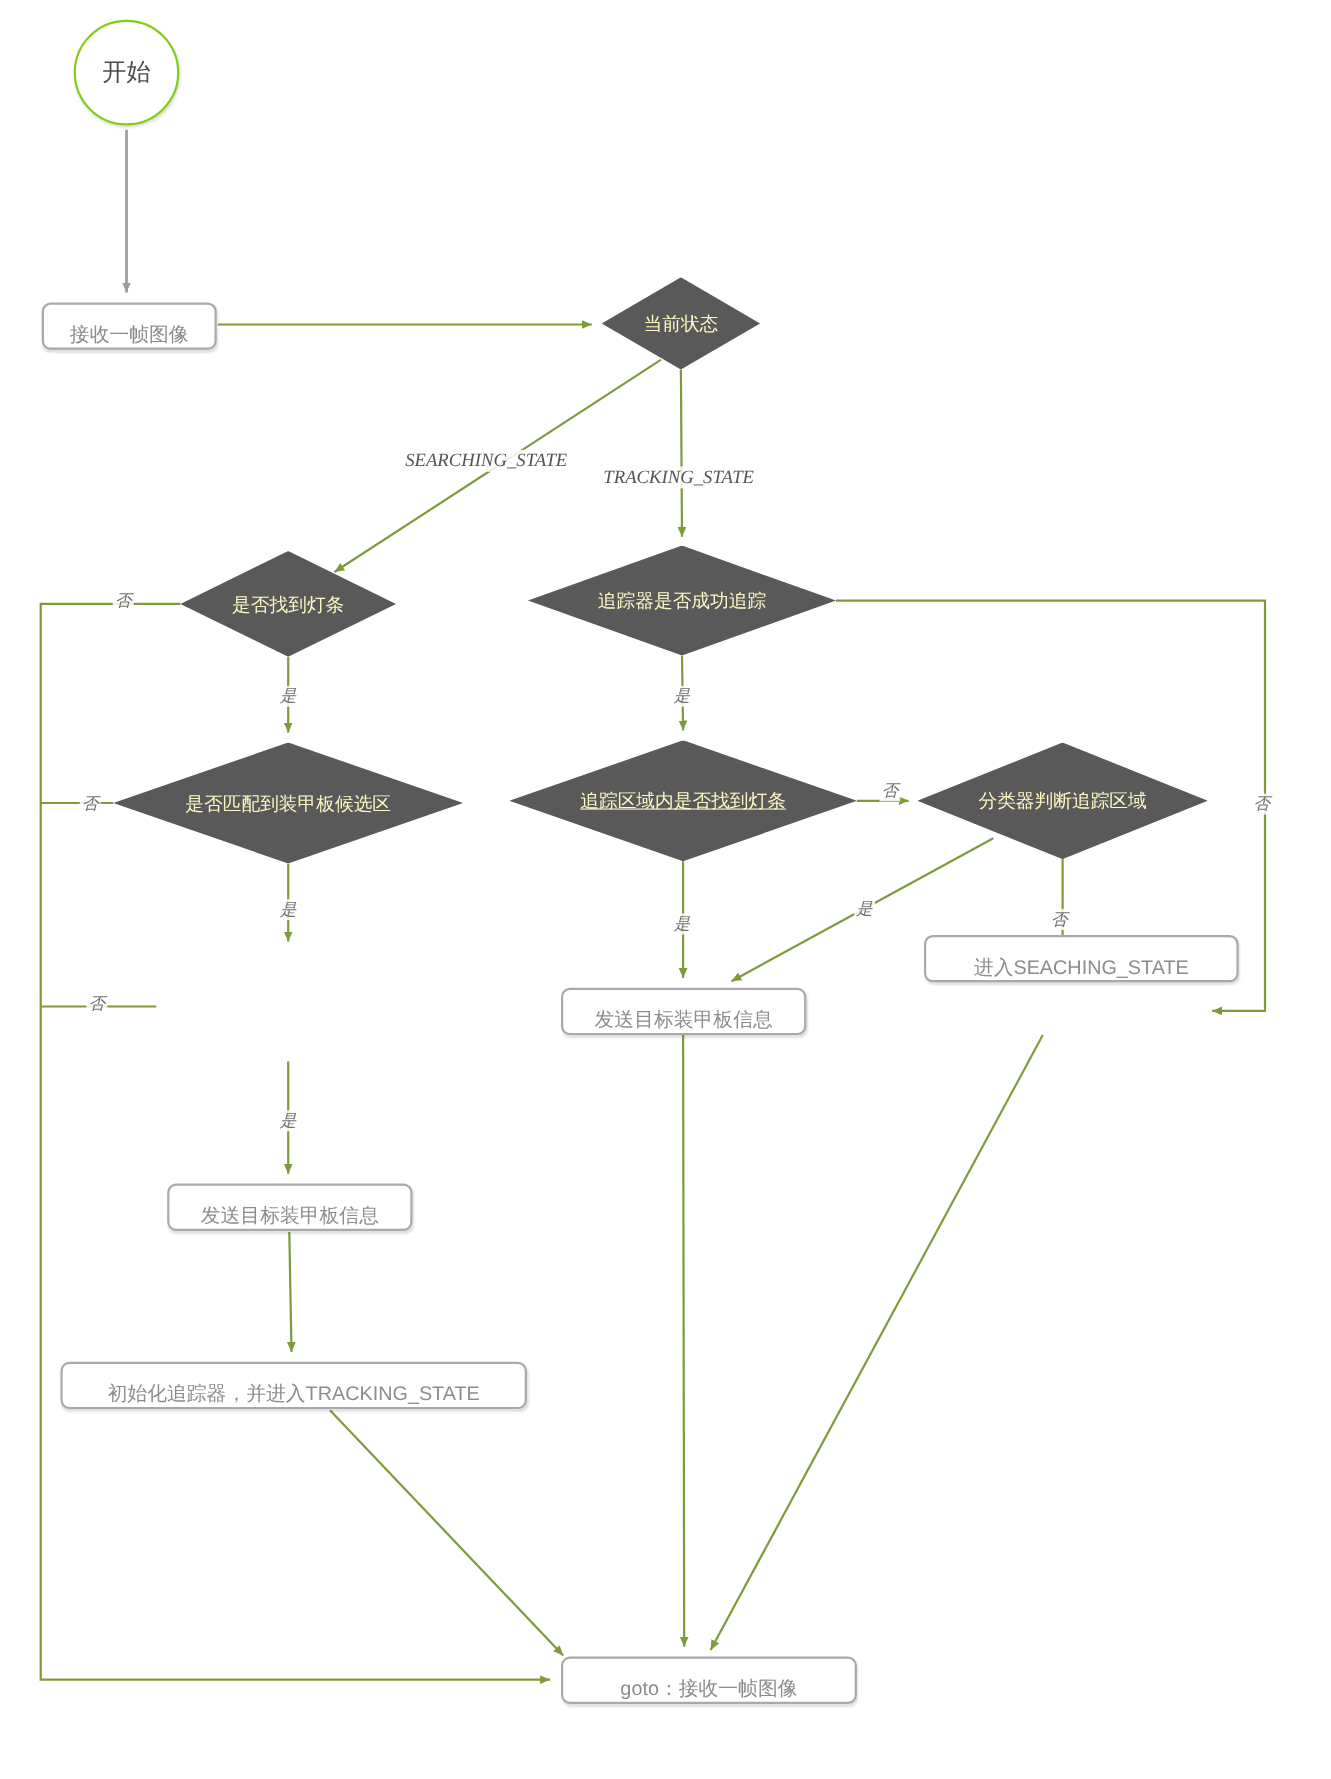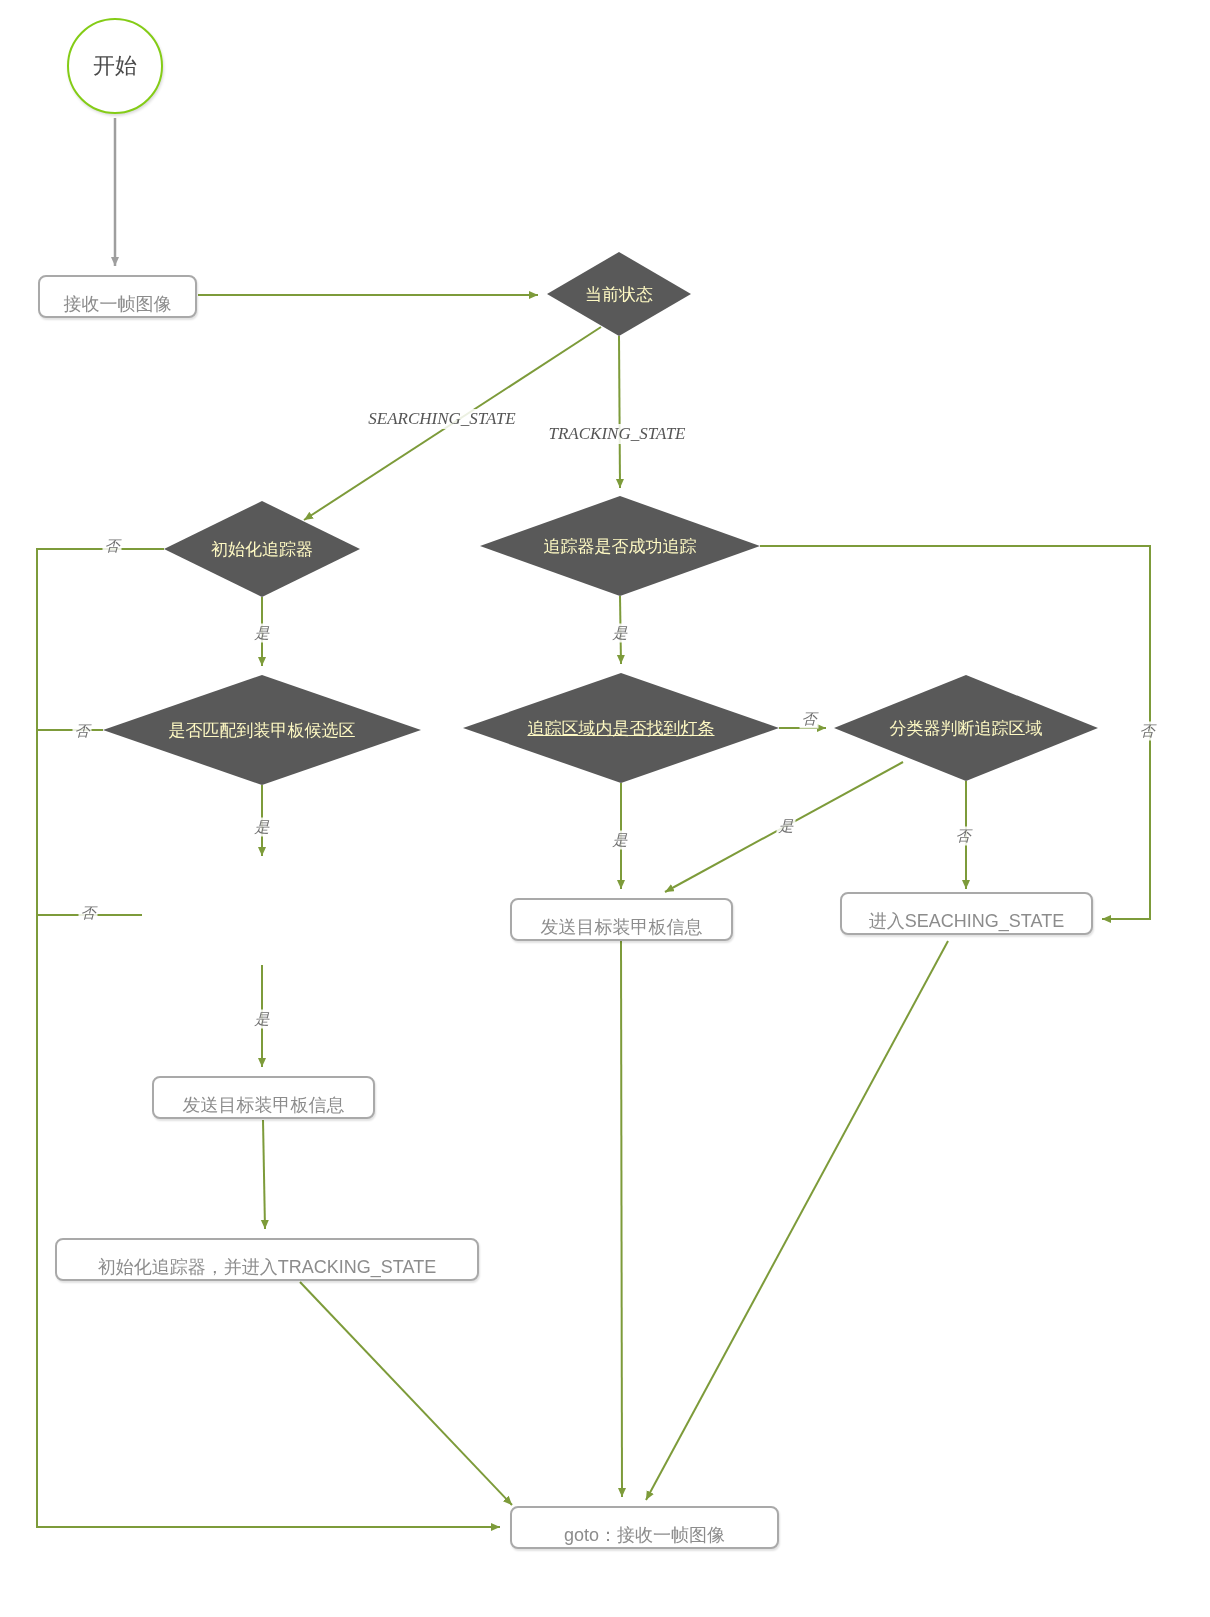--- a/index.html
+++ b/index.html
@@ -119,21 +119,21 @@
 
   <div class="node-box" style="left:38px; top:275px; width:159px; height:43px;">
     <span>接收一帧图像</span>
   </div>
 
   <div class="diamond" style="left:547px; top:252px; width:144px; height:84px;">
     <span>当前状态</span>
   </div>
 
   <div class="diamond" style="left:164px; top:501px; width:196px; height:96px;">
-    <span>初始化追踪器</span>
+    <span>是否找到灯条</span>
   </div>
 
   <div class="diamond" style="left:480px; top:496px; width:280px; height:100px;font-family:Liberation Serif, serif;">
     <span>追踪器是否成功追踪</span>
   </div>
 
   <div class="diamond" style="left:103px; top:675px; width:318px; height:110px;">
     <span>是否匹配到装甲板候选区</span>
   </div>
 
@@ -147,21 +147,21 @@
 
 
   <div class="node-box" style="left:152px; top:1076px; width:223px; height:43px;">
     <span>发送目标装甲板信息</span>
   </div>
 
   <div class="node-box" style="left:510px; top:898px; width:223px; height:43px;">
     <span>发送目标装甲板信息</span>
   </div>
 
-  <div class="node-box" style="left:840px; top:892px; width:253px; height:43px;">
+  <div class="node-box" style="left:840px; top:850px; width:286px; height:43px;">
     <span>进入SEACHING_STATE</span>
   </div>
 
   <div class="node-box" style="left:55px; top:1238px; width:424px; height:43px;">
     <span>初始化追踪器，并进入TRACKING_STATE</span>
   </div>
 
   <div class="node-box" style="left:510px; top:1506px; width:269px; height:43px;">
     <span>goto：接收一帧图像</span>
   </div>

